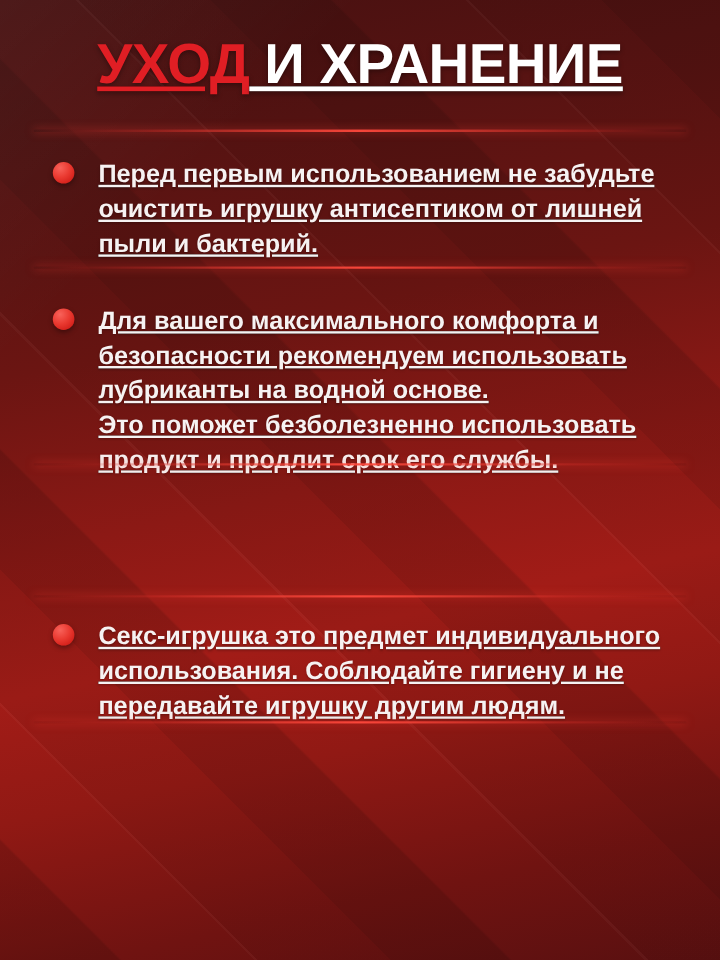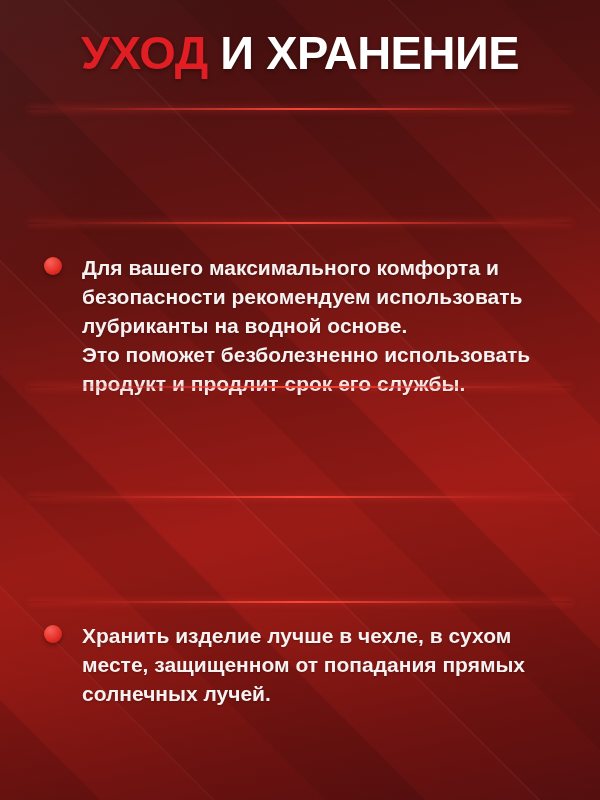--- a/index.html
+++ b/index.html
@@ -1,15 +1,15 @@
 <!DOCTYPE html>
 <html><head>
 <meta charset="utf-8">
 <style>
-  * { margin: 0; padding: 0; box-sizing: border-box; }
+  * { margin: 0; padding: 0; box-sizing: border-box; text-decoration: underline; }
   html, body { background: #2a0808; }
   .card {
     position: relative;
     width: 600px;
     height: 800px;
     margin: 0 auto;
     overflow: hidden;
     font-family: "Liberation Sans", "DejaVu Sans", sans-serif;
     background:
       linear-gradient(135deg, rgba(255,255,255,0.045) 0%, rgba(255,255,255,0) 22%),
@@ -96,40 +96,46 @@
 </style>
 </head>
 <body>
 
 <div class="card">
 
   <h1 class="title"><span class="hl">УХОД</span><span class="rest"> И ХРАНЕНИЕ</span></h1>
 
   <div class="divider" id="divider-0"></div>
 
+  <div class="bullet-row" id="bullet-0">
+    <span class="dot"></span>
+    <p class="bullet-text">Перед первым использованием не забудьте
+очистить игрушку антисептиком  от лишней
+пыли и бактерий.</p>
+  </div>
 
   <div class="divider" id="divider-1"></div>
 
   <div class="bullet-row" id="bullet-1">
     <span class="dot"></span>
     <p class="bullet-text">Для вашего максимального комфорта и
 безопасности рекомендуем использовать
 лубриканты на водной основе.
 Это поможет безболезненно использовать
 продукт и продлит срок его службы.</p>
   </div>
 
   <div class="divider" id="divider-2"></div>
 
 
   <div class="divider" id="divider-3"></div>
 
+  <div class="bullet-row" id="bullet-3">
+    <span class="dot"></span>
+    <p class="bullet-text">Секс-игрушка это предмет индивидуального
+использования. Соблюдайте гигиену и не
+передавайте игрушку другим людям.</p>
+  </div>
 
   <div class="divider" id="divider-4"></div>
 
-  <div class="bullet-row" id="bullet-4">
-    <span class="dot"></span>
-    <p class="bullet-text">Хранить изделие лучше в чехле, в сухом
-месте, защищенном от попадания прямых
-солнечных лучей.</p>
-  </div>
 
 </div>
 
 </body></html>

